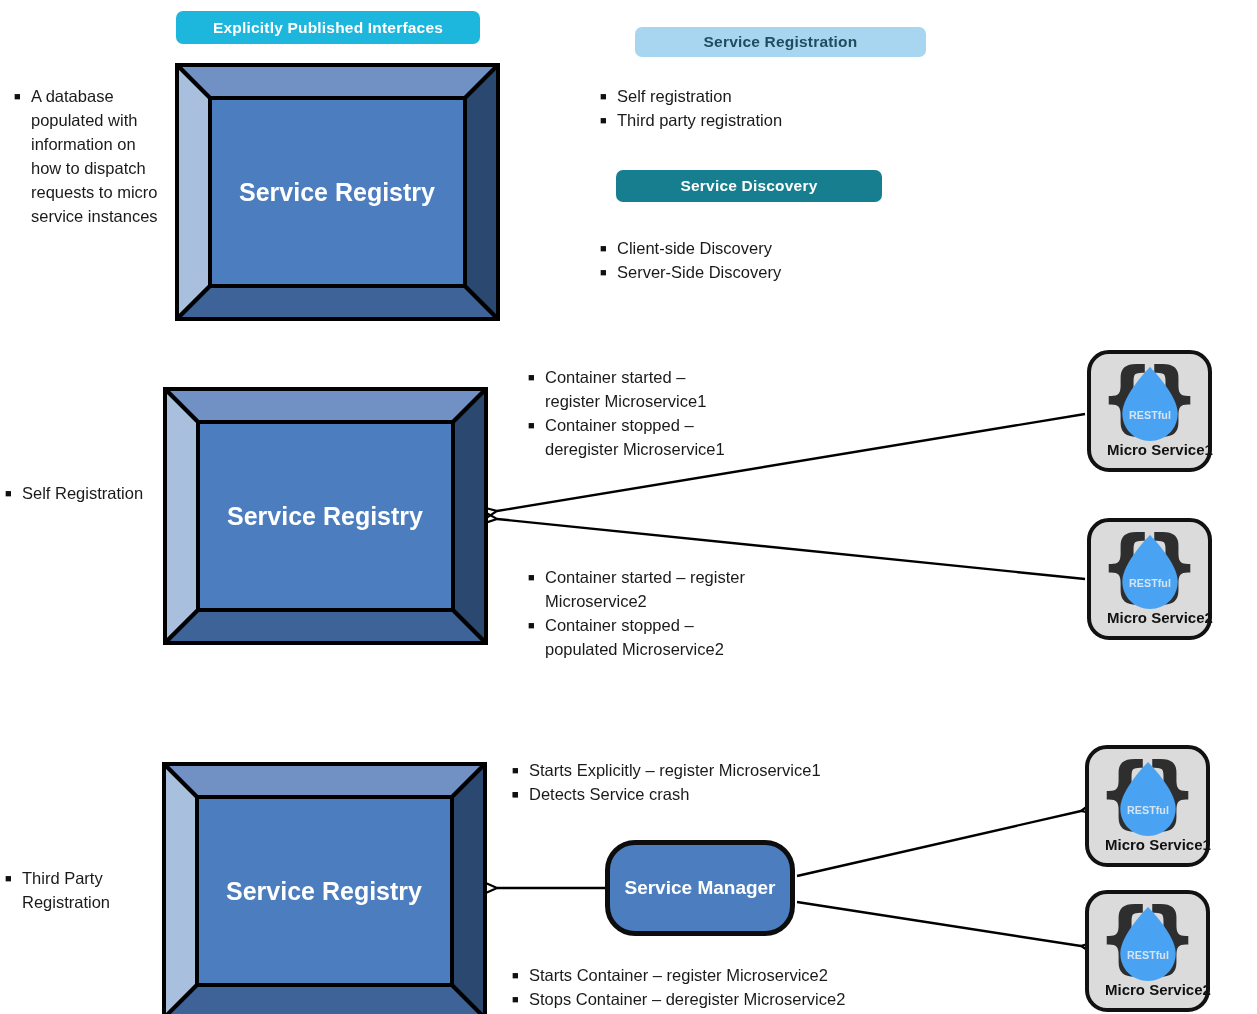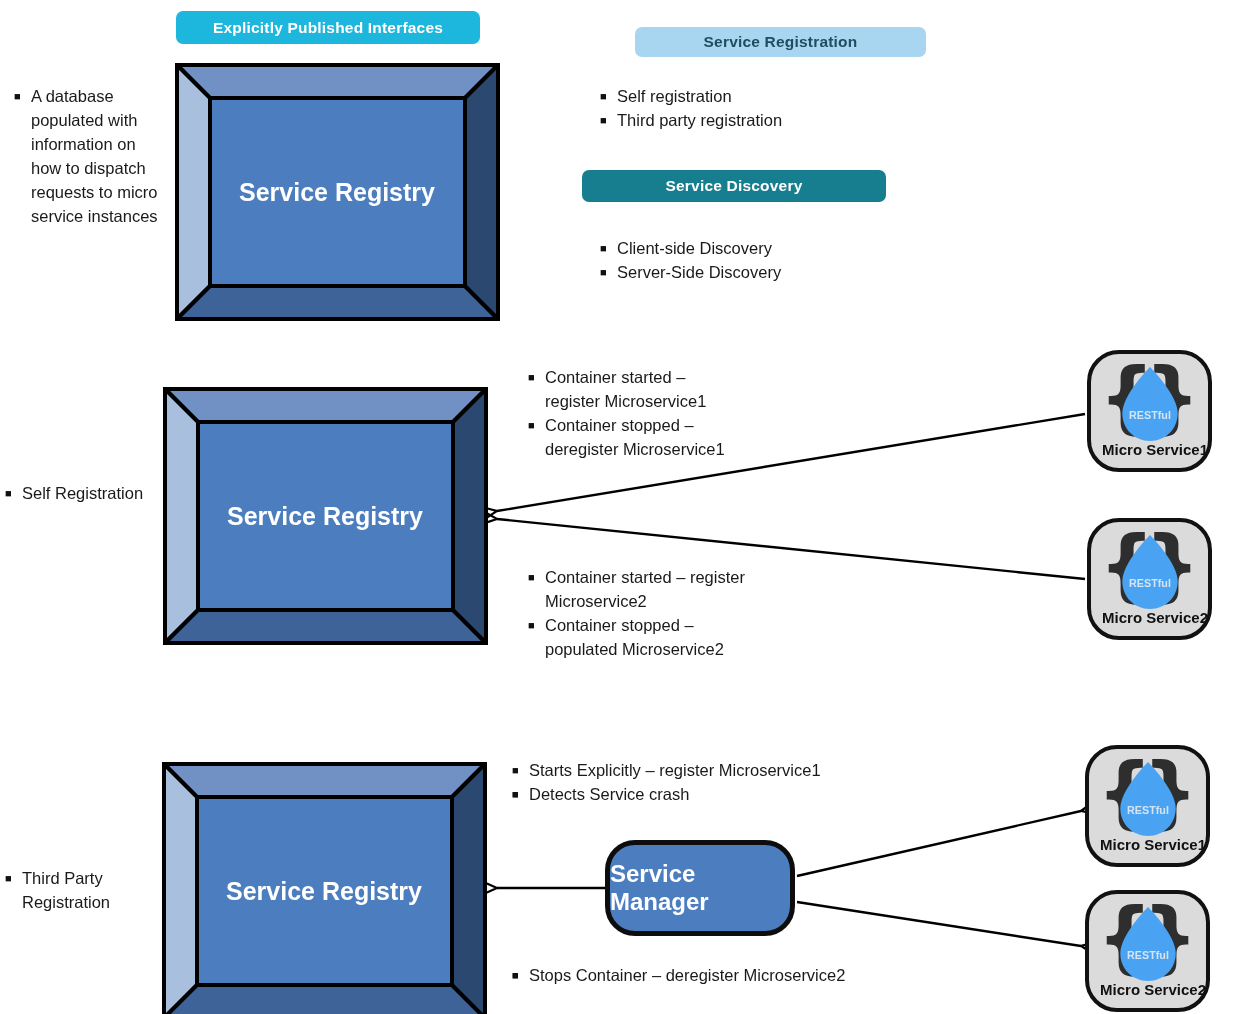--- a/index.html
+++ b/index.html
@@ -20,35 +20,35 @@
   }
   .bullet .sq{position:absolute;left:0;top:0;font-size:11px;line-height:24px;color:#111;}
   .bgroup{position:absolute;}
   .bgroup .bullet{position:relative;padding-left:17px;}
   .box3d{position:absolute;}
   .box3d text{font-family:"Liberation Sans",sans-serif;font-weight:bold;fill:#ffffff;}
   .manager{
     position:absolute;left:605px;top:840px;width:190px;height:96px;
     background:#4C7EBF;border:5px solid #0d0d0d;border-radius:30px;box-sizing:border-box;
     display:flex;align-items:center;justify-content:center;
-    color:#ffffff;font-weight:bold;font-size:24px;
+    color:#ffffff;font-weight:bold;font-size:19px;
   }
   .ms-icon{
     position:absolute;width:125px;height:122px;background:#DBDBDB;
-    border:4px solid #111;border-radius:32px;box-sizing:border-box;
+    border:4px solid #111;border-radius:22px;box-sizing:border-box;
   }
   .ms-icon .brace{
     position:absolute;top:4px;font-family:"DejaVu Sans",sans-serif;
     font-weight:bold;font-size:78px;line-height:78px;color:#2E2E2E;
   }
   .ms-icon .brace.l{left:8px;}
   .ms-icon .brace.r{right:8px;}
   .ms-icon .droplet{position:absolute;left:50%;top:11px;transform:translateX(-50%);}
   .ms-icon .ms-label{
-    position:absolute;bottom:10px;left:0;width:100%;text-align:right;
+    position:absolute;bottom:10px;left:16px;width:100%;text-align:left;
     font-weight:bold;font-size:15px;color:#111;
   }
 </style>
 </head>
 <body>
 
 <div class="canvas">
 
   <svg class="arrows" viewBox="0 0 1257 1014">
     <defs>
@@ -89,21 +89,21 @@
     <div class="bullet">
       <span class="sq">■</span>
       <span>Self registration</span>
     </div>
     <div class="bullet">
       <span class="sq">■</span>
       <span>Third party registration</span>
     </div>
   </div>
 
-  <div class="banner teal" style="left:582px;top:170px;width:304px;height:32px">Service Discovery</div>
+  <div class="banner teal" style="left:616px;top:170px;width:266px;height:32px">Service Discovery</div>
 
   <div class="bgroup" style="left:600px;top:236px">
     <div class="bullet">
       <span class="sq">■</span>
       <span>Client-side Discovery</span>
     </div>
     <div class="bullet">
       <span class="sq">■</span>
       <span>Server-Side Discovery</span>
     </div>
@@ -199,20 +199,21 @@
       <span class="sq">■</span>
       <span>Detects Service crash</span>
     </div>
   </div>
 
   <div class="manager">Service Manager</div>
 
   <div class="bgroup" style="left:512px;top:963px;width:430px">
     <div class="bullet">
       <span class="sq">■</span>
+      <span>Starts Container – register Microservice2</span>
     </div>
     <div class="bullet">
       <span class="sq">■</span>
       <span>Stops Container – deregister Microservice2</span>
     </div>
   </div>
 
   <div class="ms-icon" style="left:1085px;top:745px">
     <span class="brace l">{</span>
     <span class="brace r">}</span>

